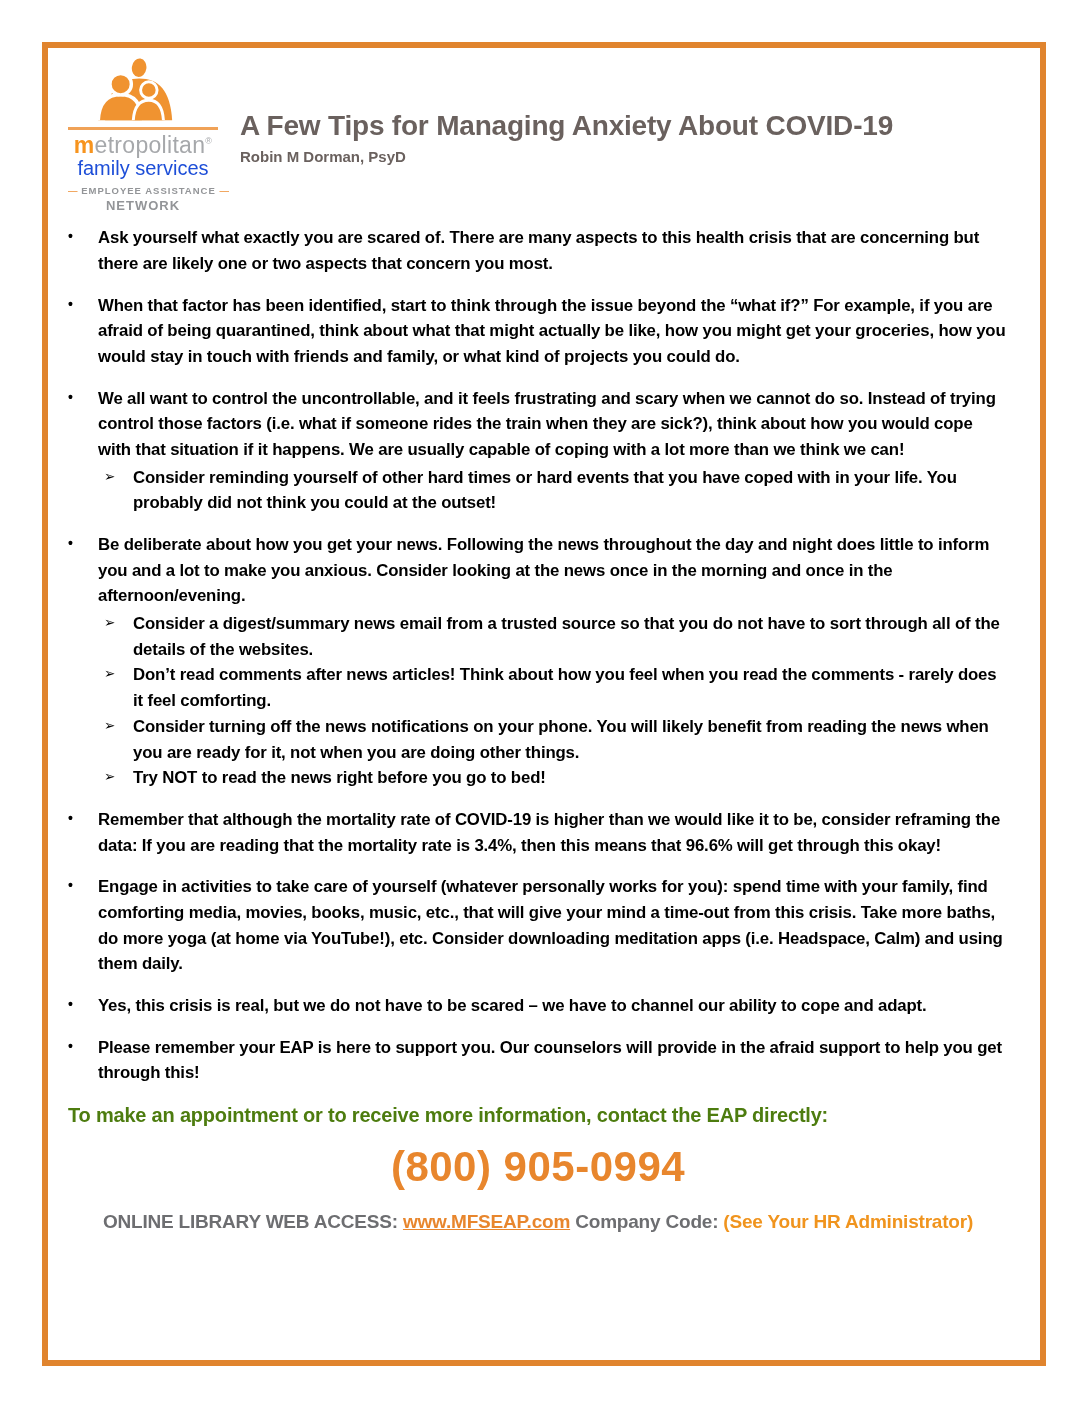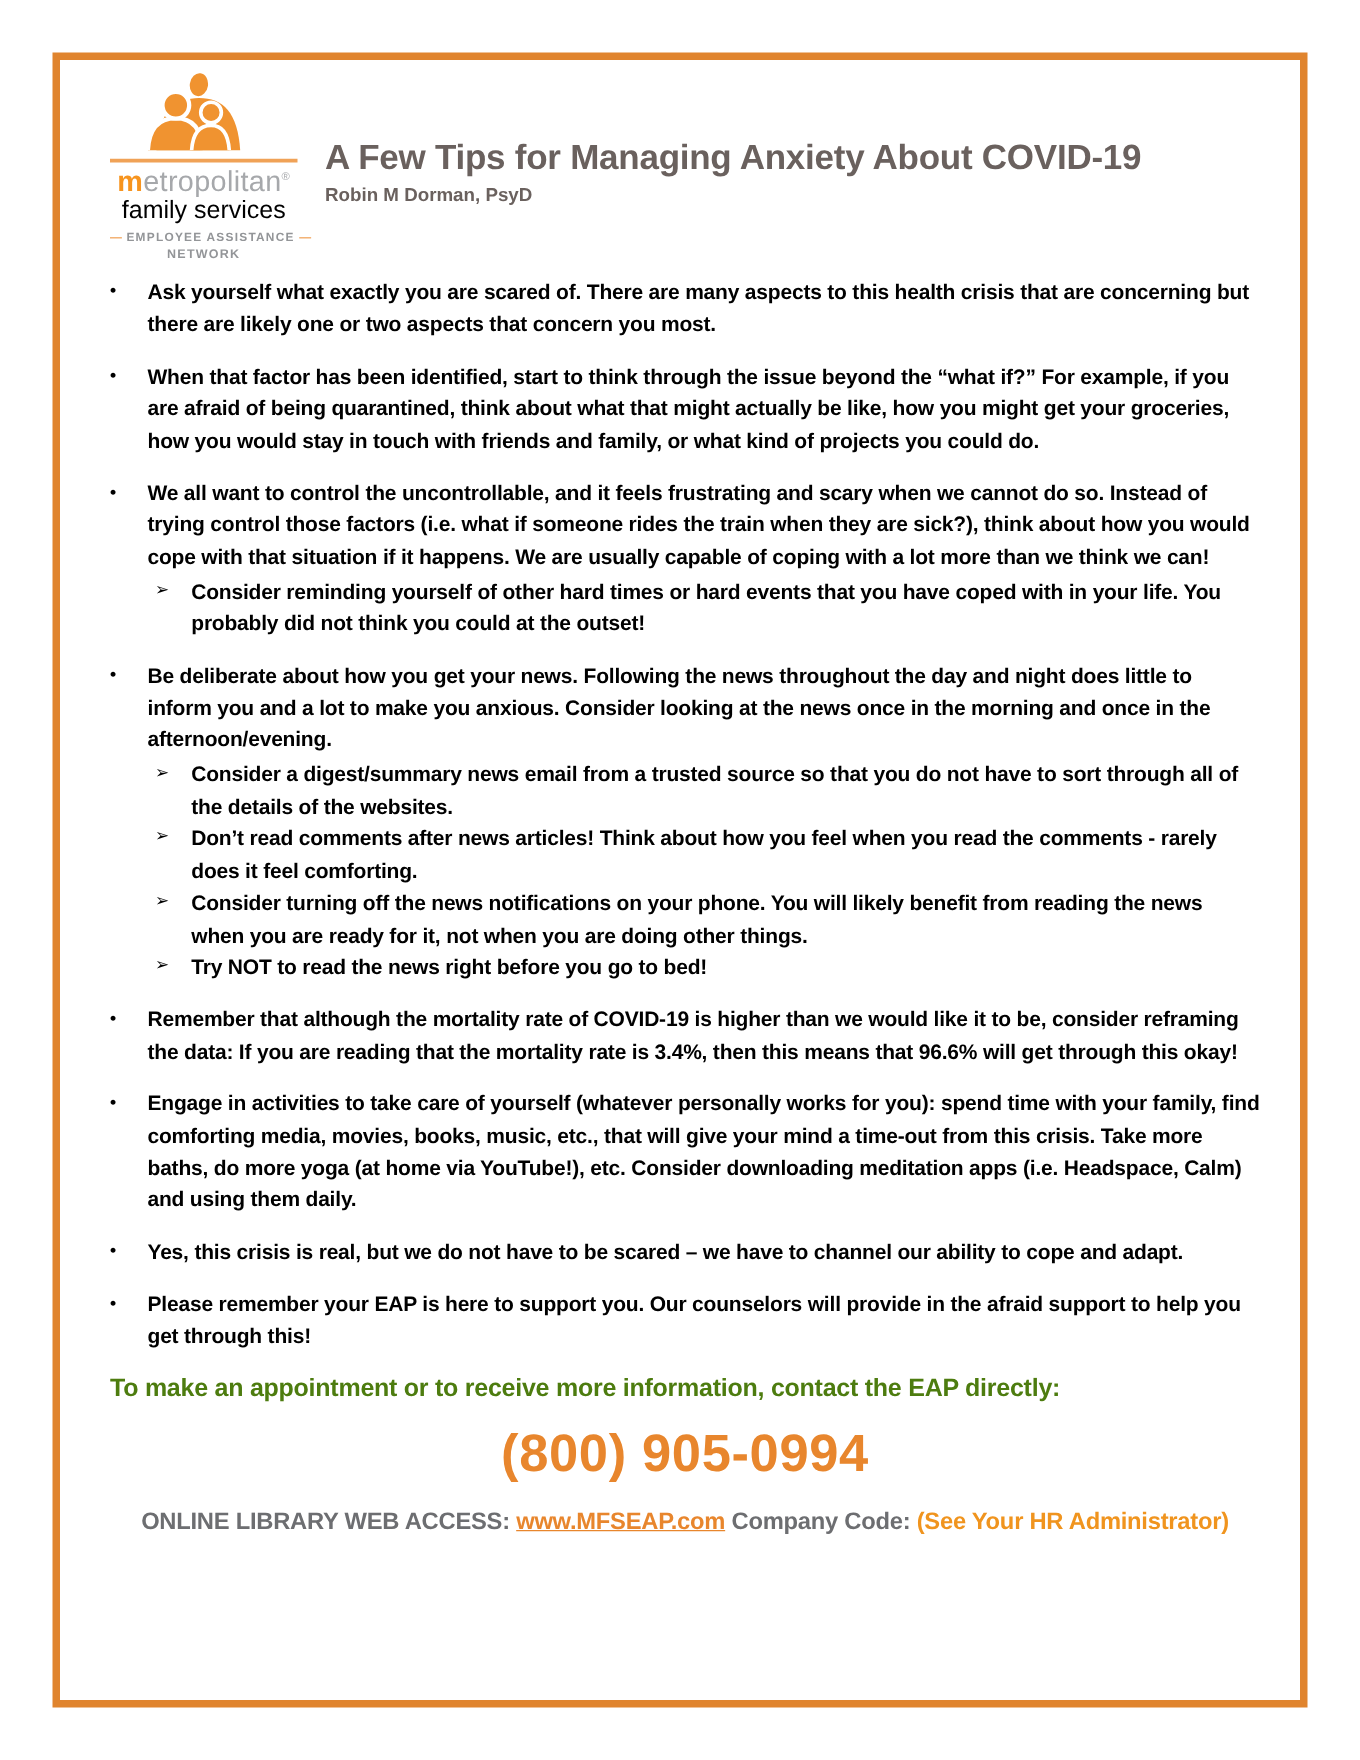--- a/index.html
+++ b/index.html
@@ -3,34 +3,34 @@
 <meta charset="utf-8">
 <style>
   html,body { margin:0; padding:0; background:#ffffff; }
   .page {
     position:relative; width:1088px; height:1408px; background:#ffffff;
     font-family:"Liberation Sans", sans-serif; overflow:hidden;
   }
   .frame {
     position:absolute; left:42px; top:42px; right:42px; bottom:42px;
     border:6px solid #E0842E; box-sizing:border-box;
-    padding:6px 32px 0 40px; overflow:hidden;
+    padding:6px 32px 0 20px; overflow:hidden;
   }
   
   .hdr { display:flex; margin-bottom:12px; }
   .logo { width:150px; flex:none; text-align:center; padding-top:4px; }
   .logo svg { display:block; margin:0 auto; }
   .logo-line { height:3px; background:#F0A257; margin:1px 0 3px; }
   .brand { font-size:23px; color:#A6A8AB; letter-spacing:0.3px; line-height:1.05; }
   .brand-m { color:#F7941E; font-weight:bold; }
   .brand sup { font-size:9px; color:#A6A8AB; }
-  .brand2 { font-size:20px; color:#000000; line-height:1.05; margin-top:1px; }
+  .brand2 { font-size:20px; color:#1d4ed8; line-height:1.05; margin-top:1px; }
   .tagline { font-size:9.5px; font-weight:bold; color:#939598; letter-spacing:1px; margin-top:6px; white-space:nowrap; }
   .tagline .dash { color:#F0A257; letter-spacing:0; }
-  .tagline2 { font-size:10px; font-weight:bold; color:#939598; letter-spacing:1px; margin-top:2px; }
+  .tagline2 { font-size:13px; font-weight:bold; color:#939598; letter-spacing:1px; margin-top:2px; }
   .title-block { padding-left:22px; padding-top:56px; }
   h1 { margin:0; font-size:28px; font-weight:bold; color:#6A615E; letter-spacing:-0.2px; }
   .author { margin-top:6px; font-size:15px; font-weight:bold; color:#6A615E; }
   
   .bullets { list-style:none; margin:0; padding:0; font-size:16.8px; font-weight:600;
              line-height:1.53; color:#000; letter-spacing:-0.15px; }
   .bullets > li { margin-bottom:16px; }
   .row { display:flex; }
   .mk { flex:none; width:30px; font-size:14px; padding-top:1px; }
   .tx { flex:1; }

